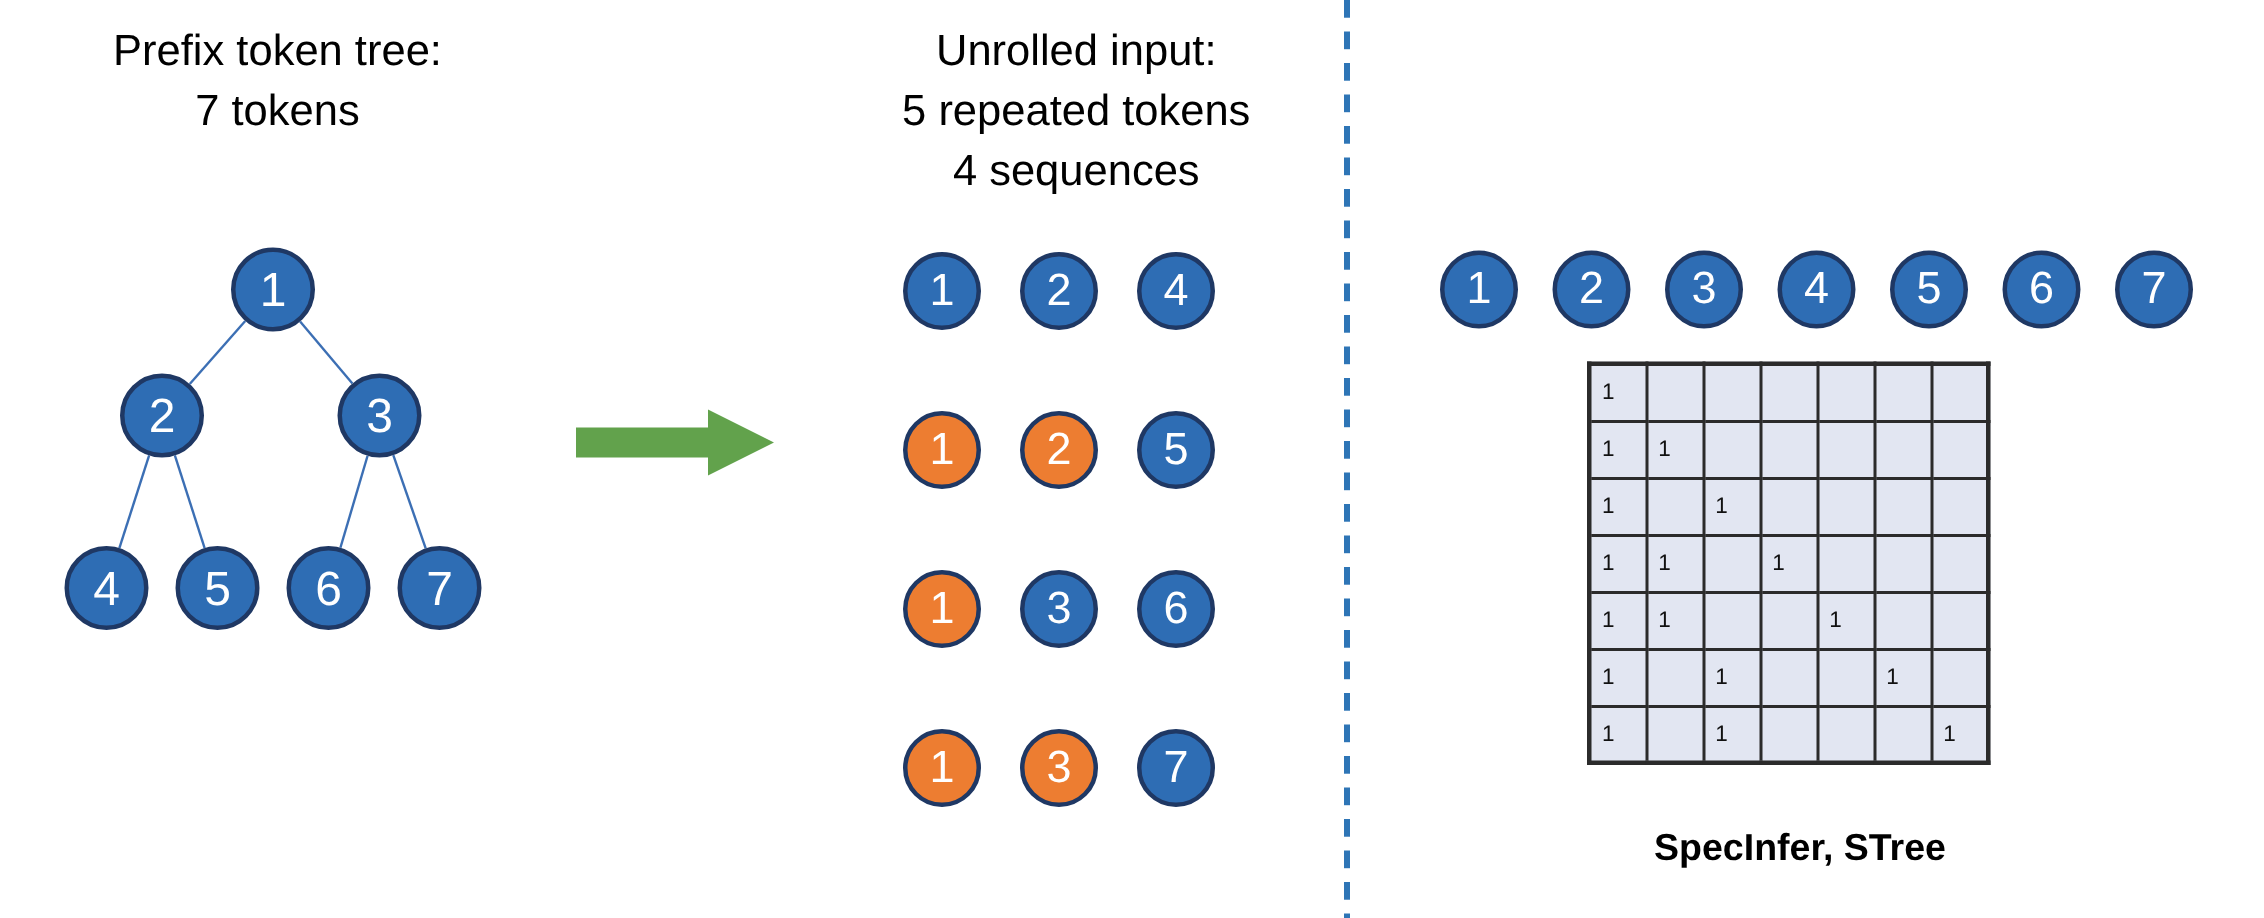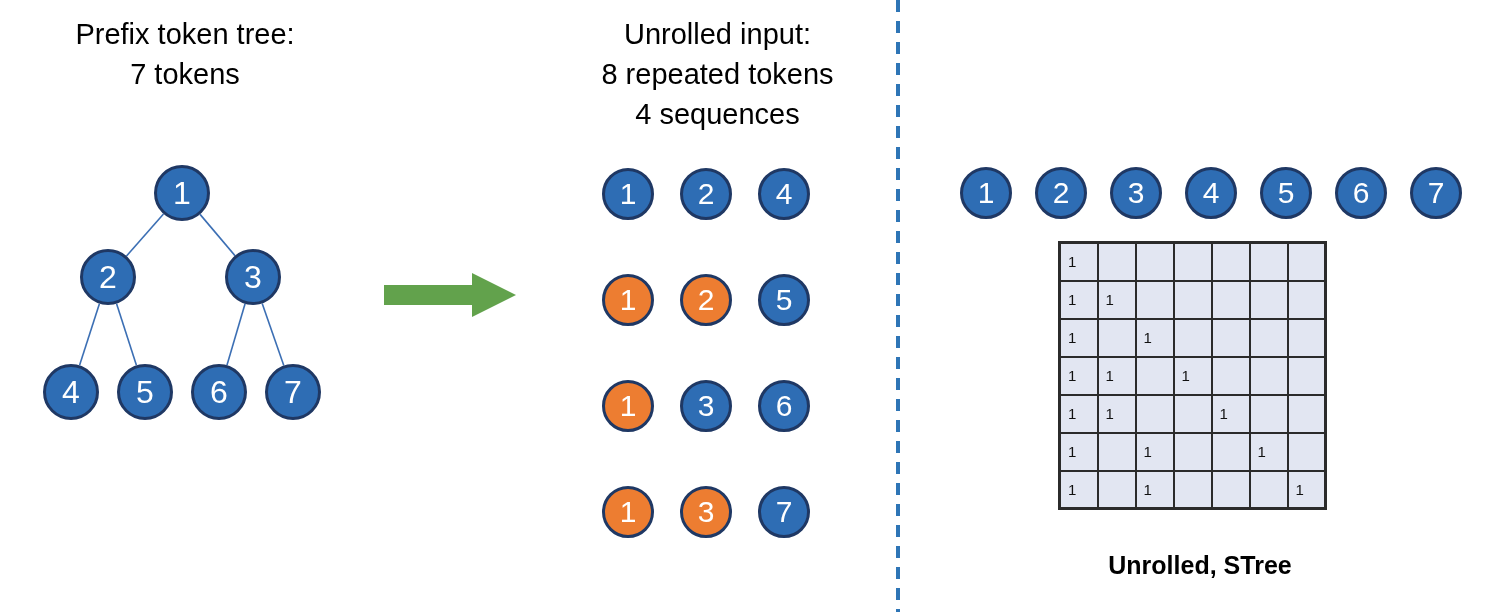--- a/index.html
+++ b/index.html
@@ -146,21 +146,21 @@
       <div class="token blue tree-node" style="width: 56px; height: 56px; left: 117px; top: 364px;">5</div>
       <div class="token blue tree-node" style="width: 56px; height: 56px; left: 191px; top: 364px;">6</div>
       <div class="token blue tree-node" style="width: 56px; height: 56px; left: 265px; top: 364px;">7</div>
     </div>
 
   <svg id="arrow" viewBox="0 0 140 60">
     <polygon points="4,20 92,20 92,8 136,30 92,52 92,40 4,40" fill="#62A24C"></polygon>
   </svg>
 
   <div class="panel-title" id="mid-title">Unrolled input:
-8 repeated tokens
+5 repeated tokens
 4 sequences</div>
 
   <div id="mid-tokens">
       <div class="token blue" style="width: 52px; height: 52px; left: 602px; top: 168px;">1</div>
       <div class="token blue" style="width: 52px; height: 52px; left: 680px; top: 168px;">2</div>
       <div class="token blue" style="width: 52px; height: 52px; left: 758px; top: 168px;">4</div>
       <div class="token orange" style="width: 52px; height: 52px; left: 602px; top: 274px;">1</div>
       <div class="token orange" style="width: 52px; height: 52px; left: 680px; top: 274px;">2</div>
       <div class="token blue" style="width: 52px; height: 52px; left: 758px; top: 274px;">5</div>
       <div class="token orange" style="width: 52px; height: 52px; left: 602px; top: 380px;">1</div>
@@ -246,15 +246,15 @@
           <td></td>
           <td>1</td>
           <td></td>
           <td></td>
           <td></td>
           <td>1</td>
         </tr>
       </tbody>
   </table>
 
-  <div class="panel-caption" id="right-caption">Unrolled, STree</div>
+  <div class="panel-caption" id="right-caption">SpecInfer, STree</div>
 
 </div>
 
 </body></html>

